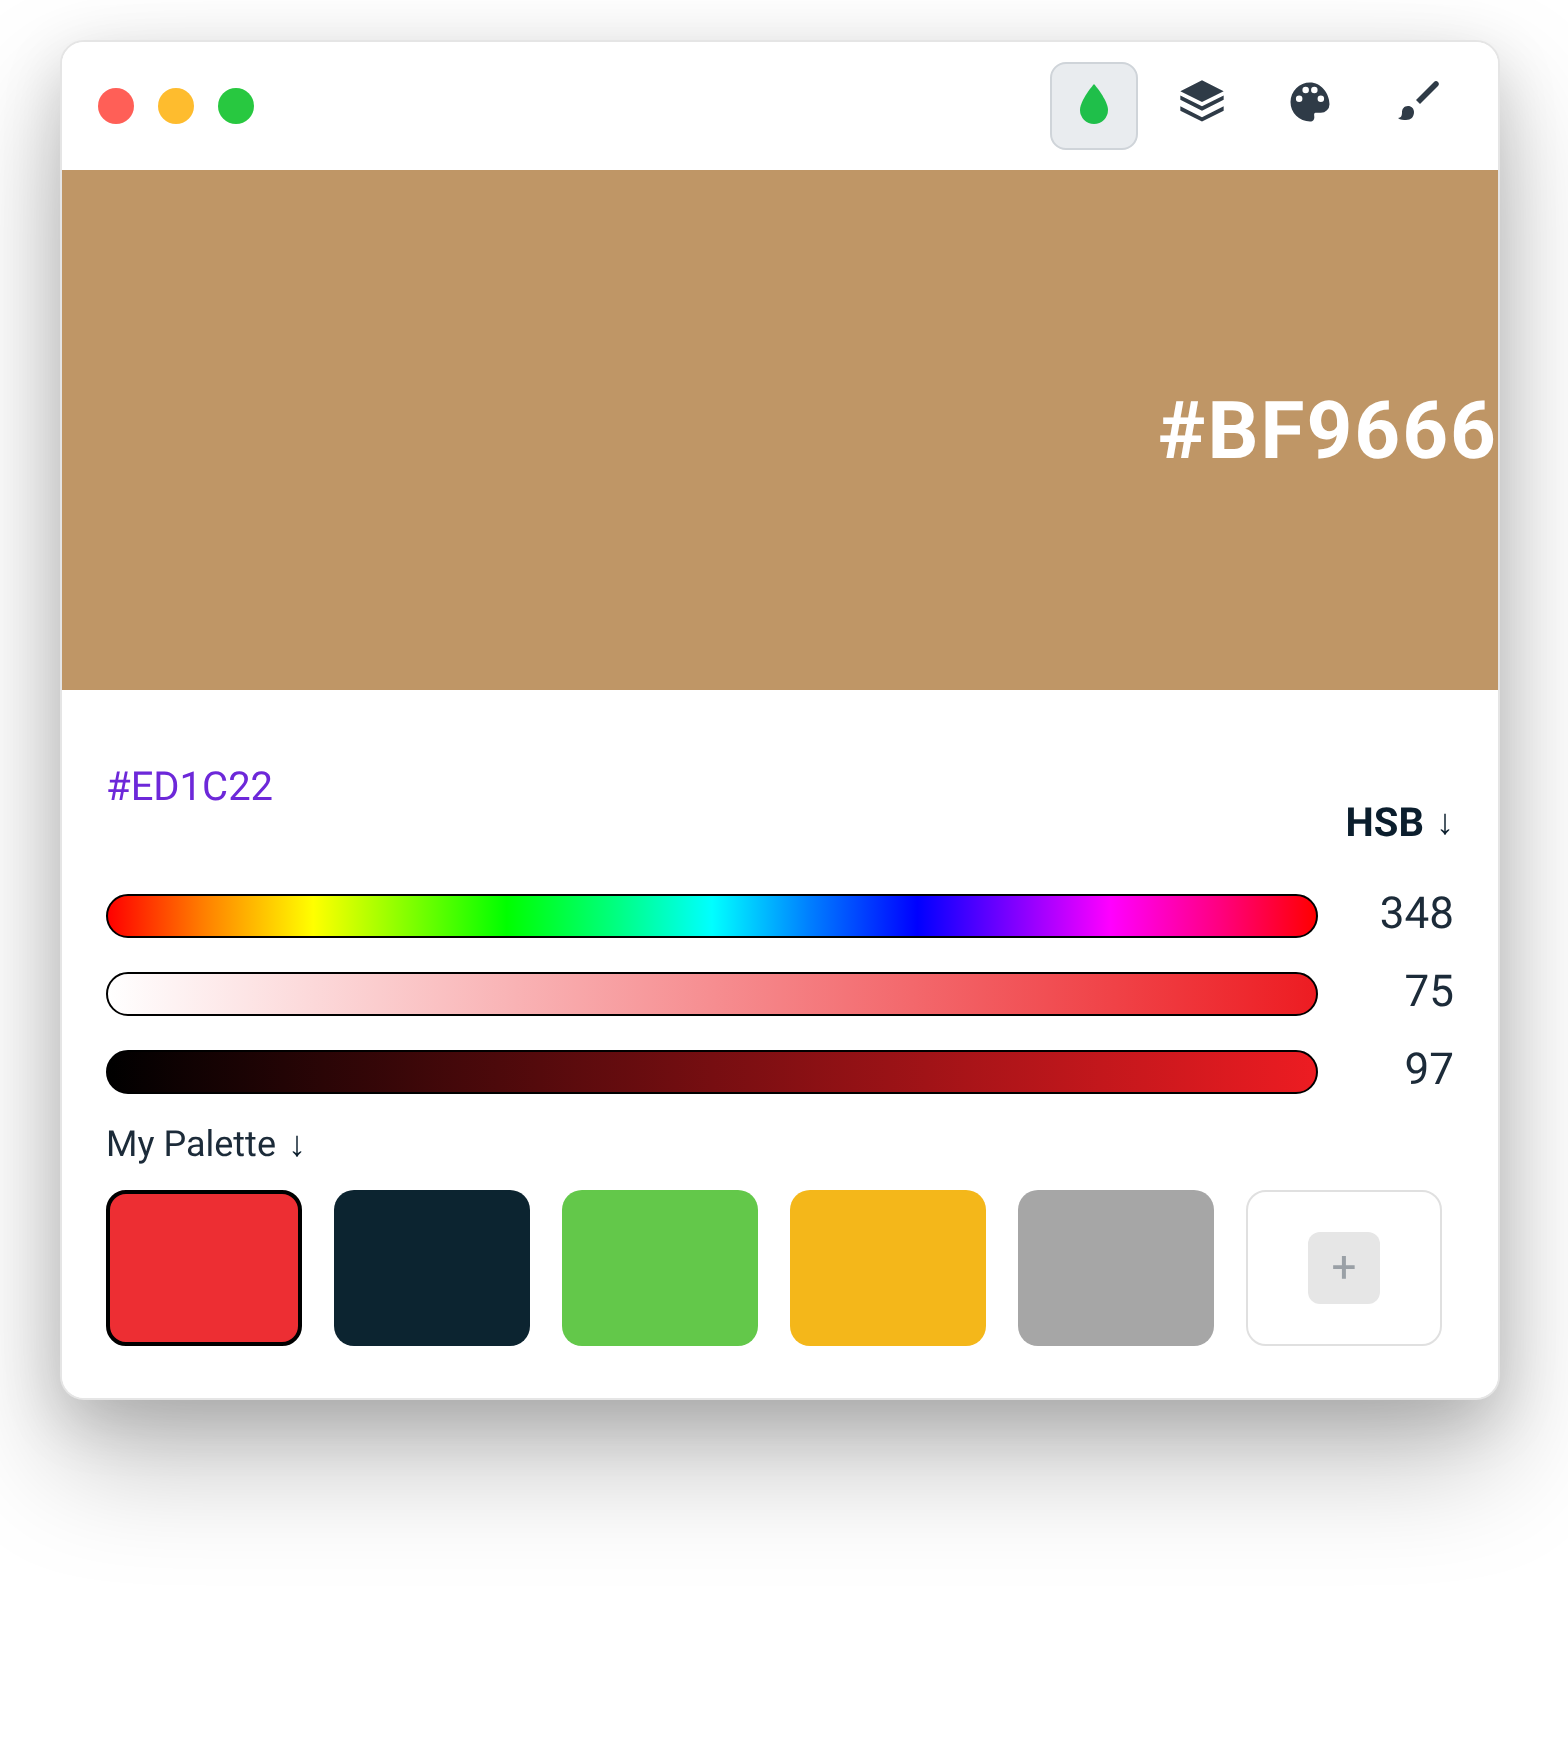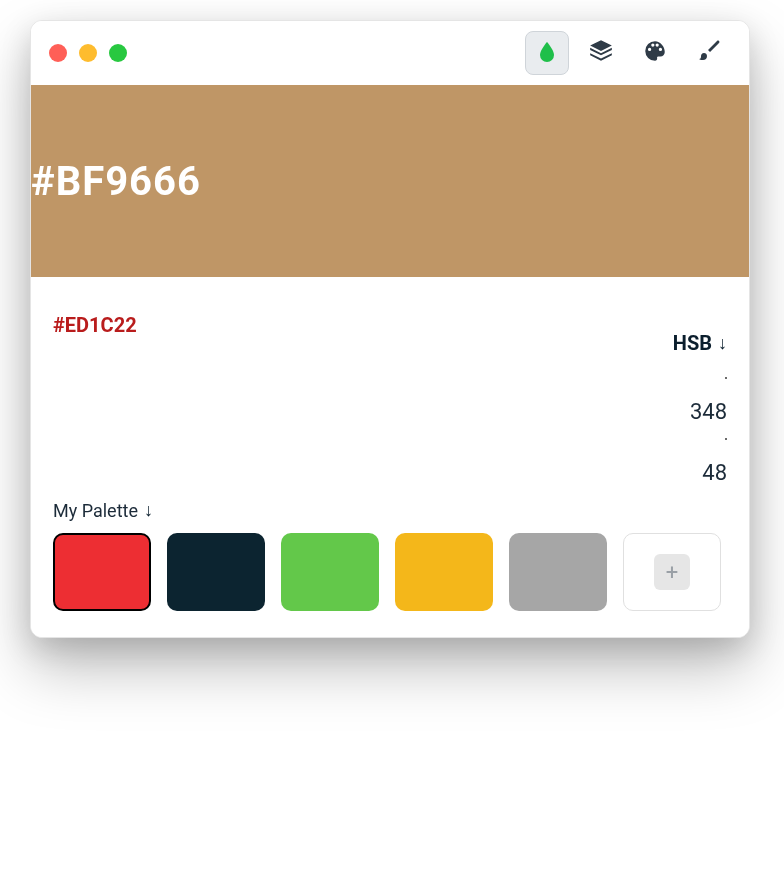--- a/index.html
+++ b/index.html
@@ -42,67 +42,66 @@
     display: flex; align-items: center; justify-content: center;
     border-radius: 8px;
     cursor: pointer;
     color: #2f3b47;
   }
   .tbtn.active {
     background: #e9ecef;
     border: 1px solid #cfd4d9;
   }
   .preview {
-    height: 192px;
-    display: flex;
-    align-items: center;
-    justify-content: flex-start;
+    height: 260px;
+    display: flex;
+    align-items: center;
+    justify-content: flex-end;
   }
   .preview-label {
     color: #fff;
     font-weight: 700;
     font-size: 40px;
     letter-spacing: 1px;
   }
   .controls {
     padding: 18px 22px 26px;
     background: #fff;
   }
   .row-top {
     display: flex;
     justify-content: space-between;
     align-items: center;
     margin-bottom: 22px;
   }
   .hex {
-    font-weight: 700;
+    font-weight: 400;
     font-size: 20px;
-    color: #b91c1c;
+    color: #6d28d9;
     text-align: right;
   }
   .mode {
     font-weight: 700;
     font-size: 20px;
     color: #0b1e2d;
     display: flex;
     align-items: center;
     gap: 6px;
     cursor: pointer;
     margin-top: 36px;
   }
   .arrow-down {
     font-size: 18px;
     color: #0b1e2d;
   }
   .slider-row {
     display: flex;
-    align-items: flex-end;
+    align-items: center;
     gap: 20px;
     margin-bottom: 14px;
-    flex-direction: column;
   }
   .slider {
     flex: 1;
     height: 22px;
     border-radius: 20px;
     border: 1.5px solid #000;
     position: relative;
   }
   .slider-val {
     width: 48px;
@@ -218,22 +217,26 @@
         <span>HSB</span>
         <span class="arrow-down">↓</span>
       </div>
     </div>
 
     <div class="slider-row">
       <div class="slider hue"></div>
       <div class="slider-val">348</div>
     </div>
     <div class="slider-row">
+      <div class="slider sat"></div>
+      <div class="slider-val">75</div>
+    </div>
+    <div class="slider-row">
       <div class="slider bri"></div>
-      <div class="slider-val">48</div>
+      <div class="slider-val">97</div>
     </div>
 
     <div class="palette-label">
       <span>My Palette</span>
       <span class="arrow-down">↓</span>
     </div>
 
     <div class="swatches">
 
     <div class="swatch selected" style="background: rgb(237, 46, 51);"></div>

